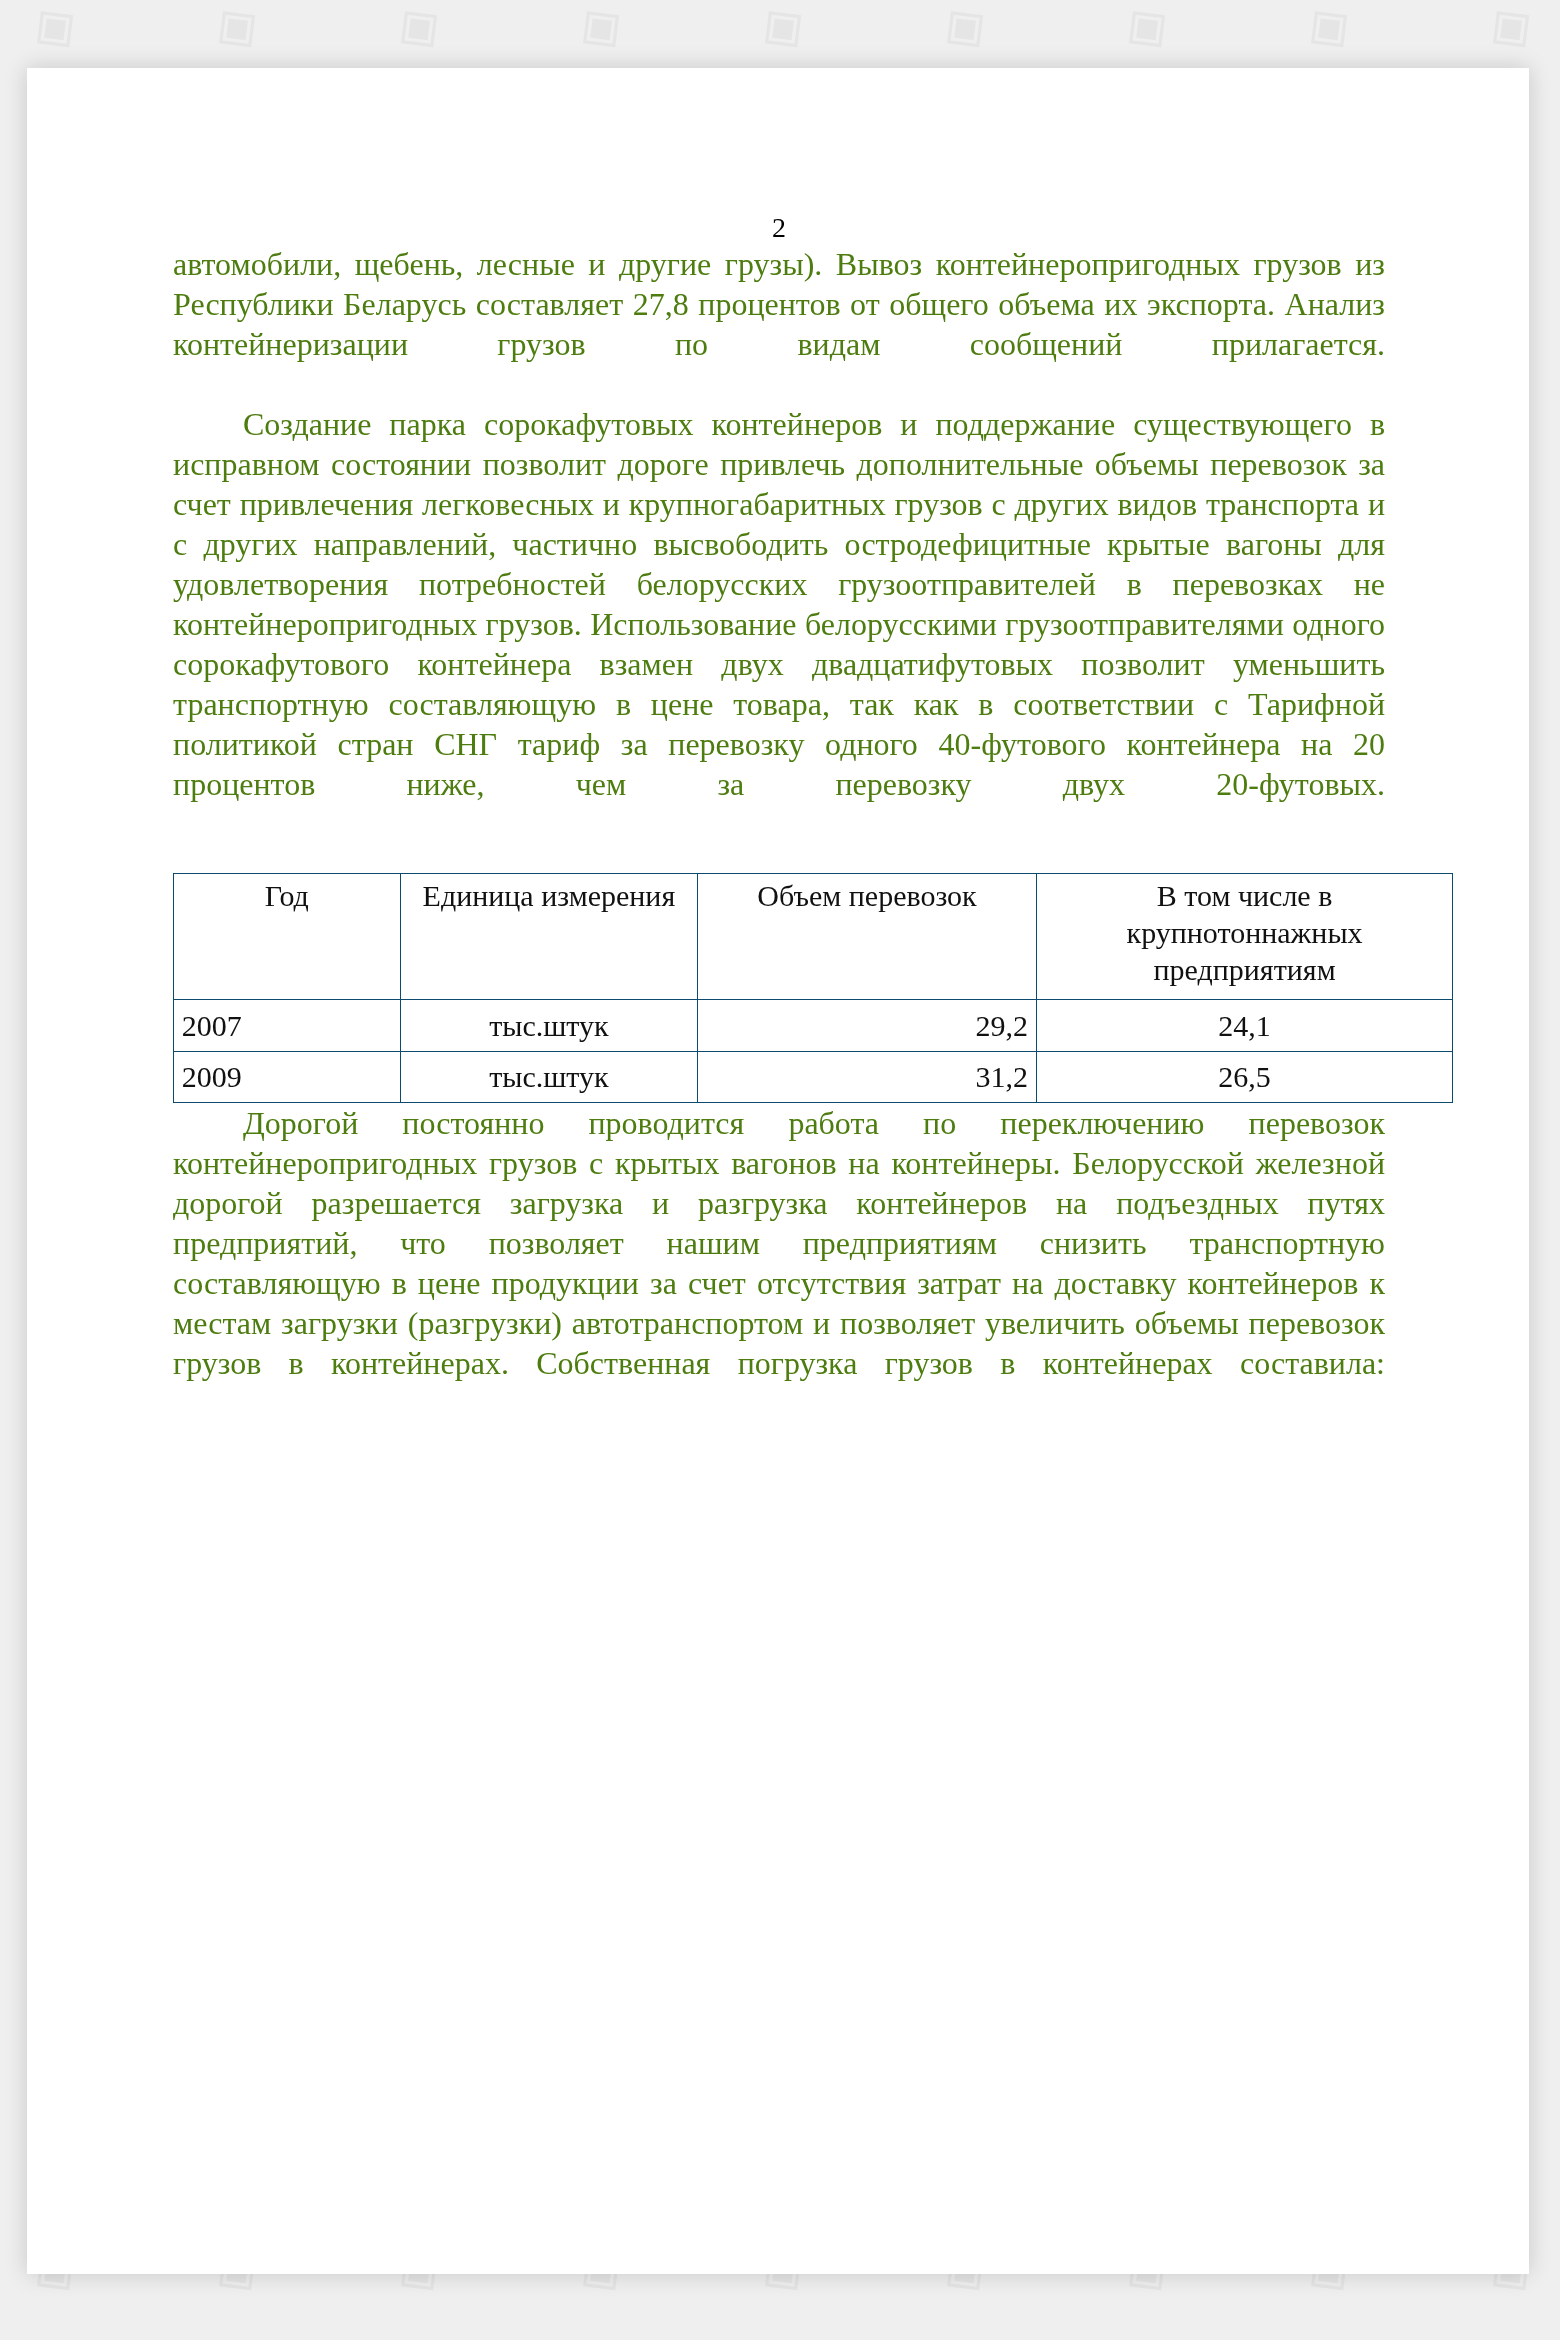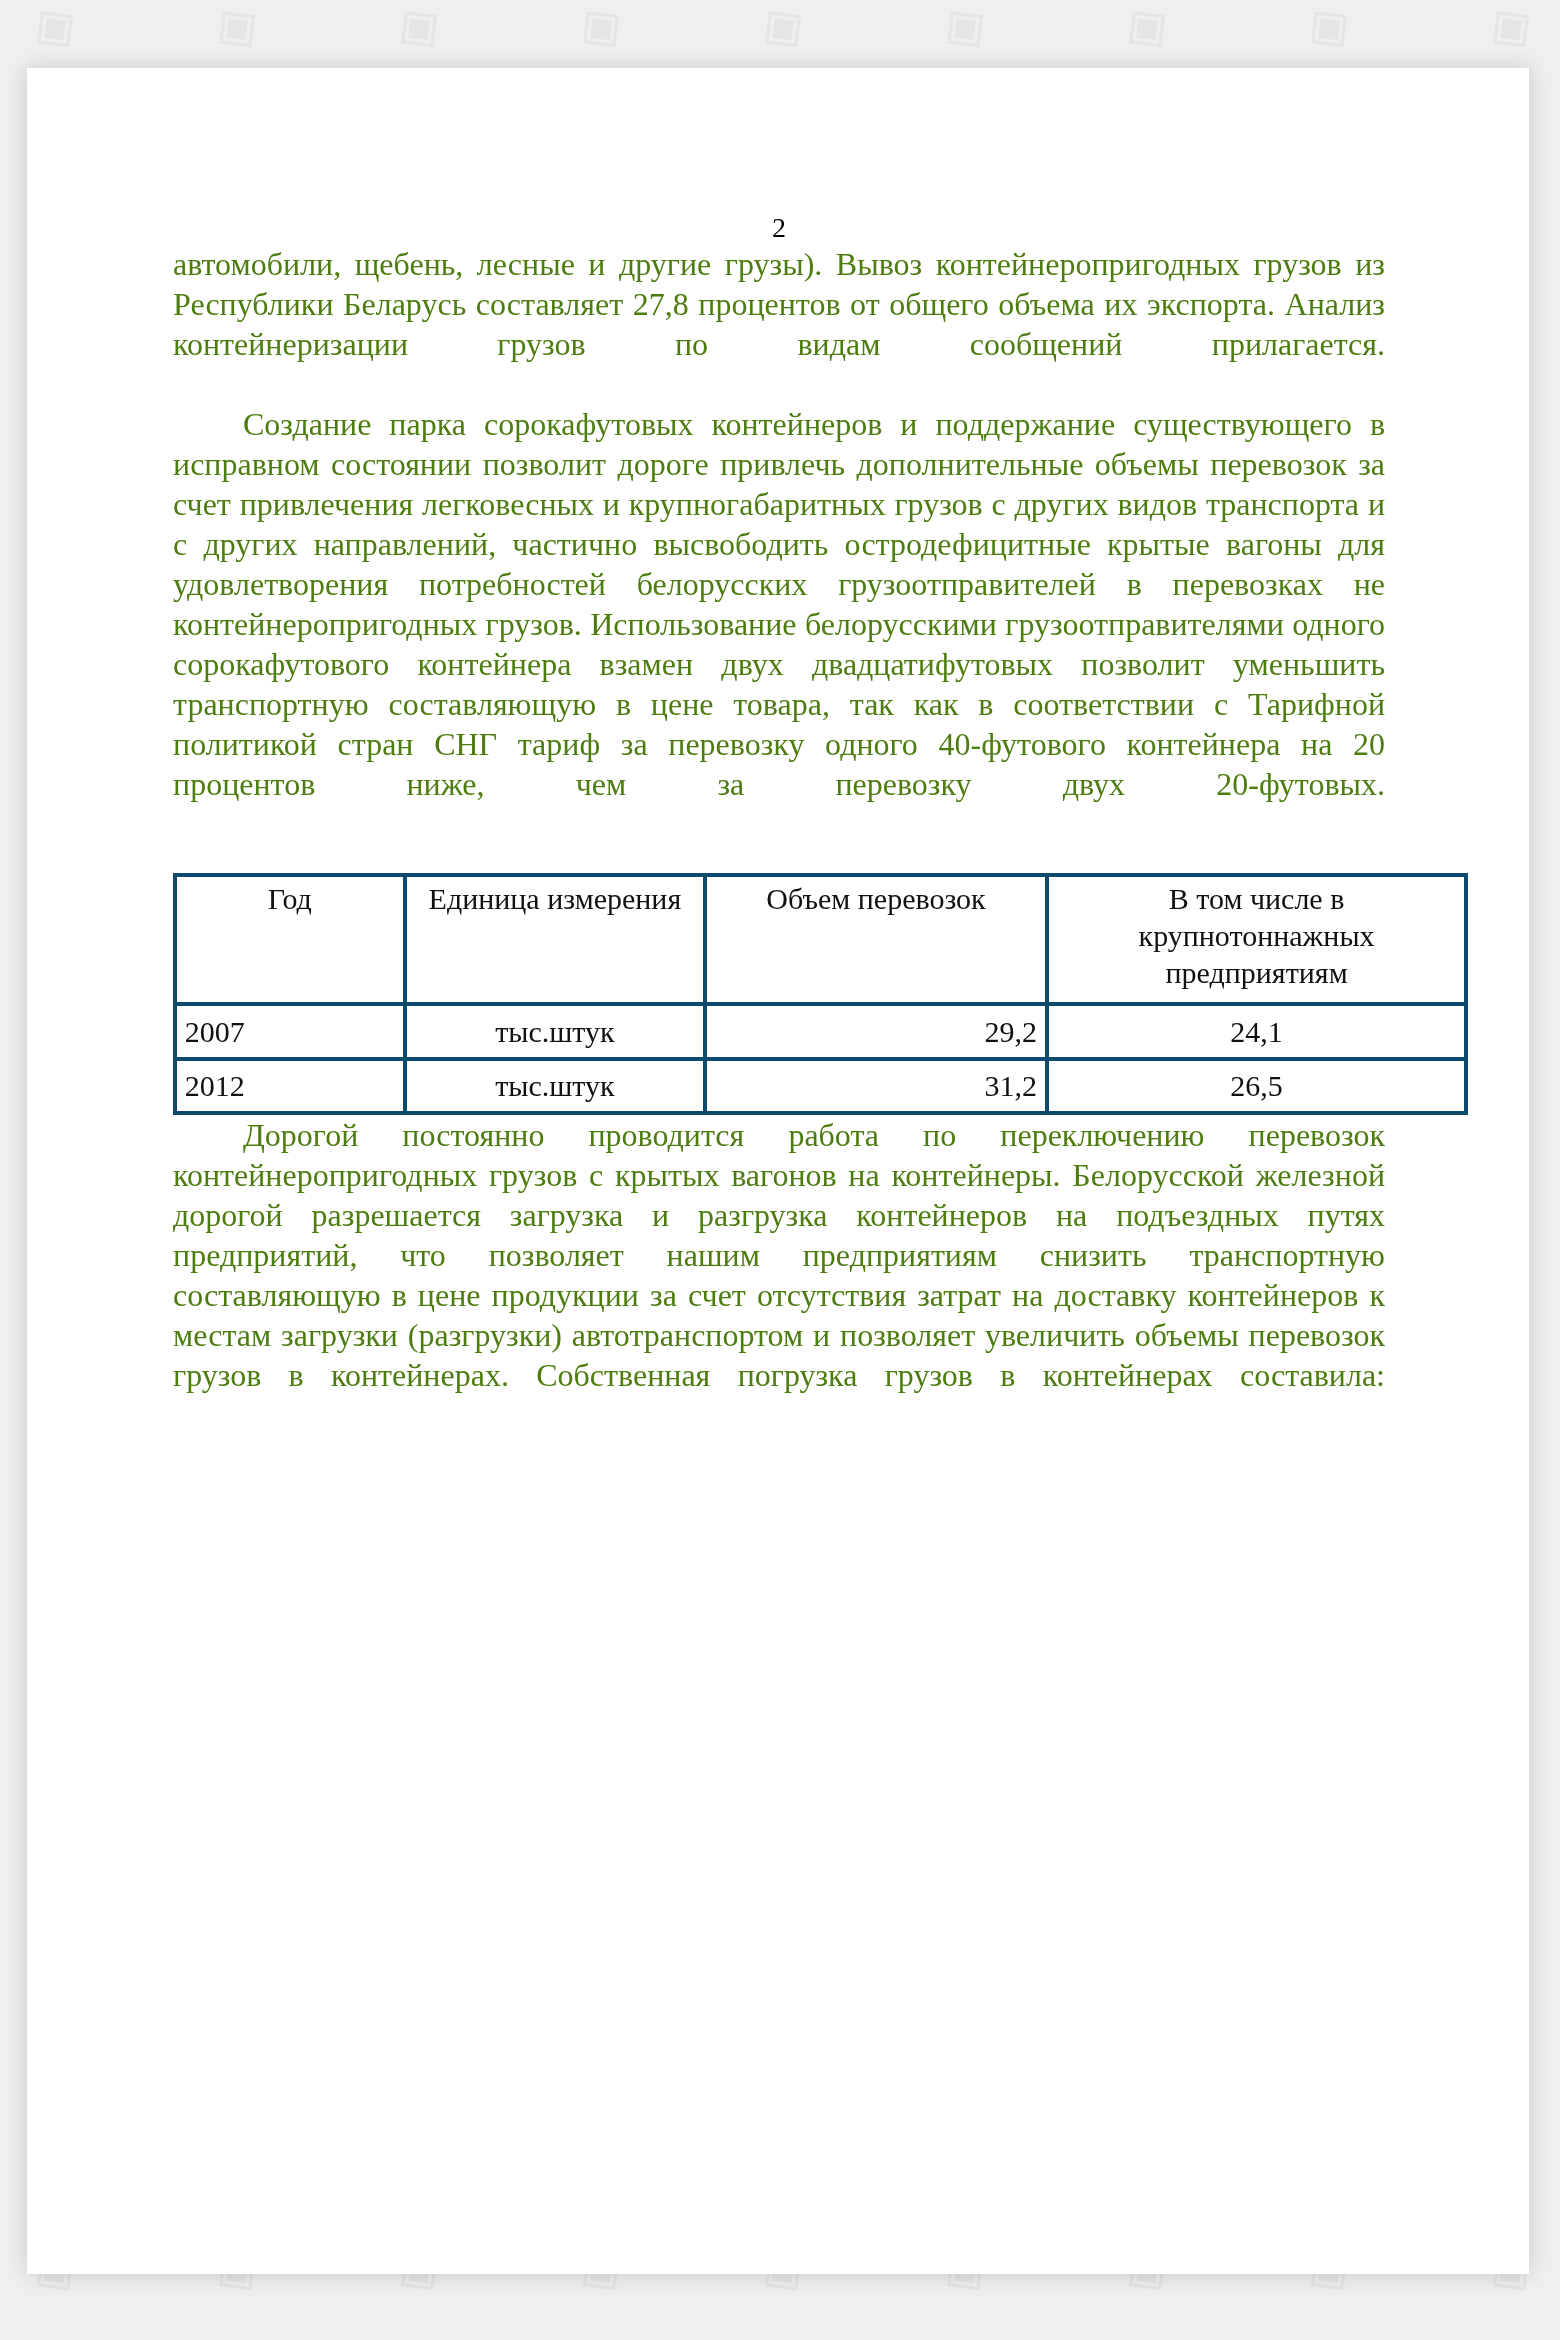--- a/index.html
+++ b/index.html
@@ -81,21 +81,21 @@
   p.body-par.nojust::after { content: none; }
 
   
   table.data-table {
     border-collapse: collapse;
     width: 1212px;
     margin-top: 29px;
     table-layout: fixed;
   }
   table.data-table td {
-    border: 4px solid #0c4a6e;
+    border: 1px solid #0c4a6e;
     font-size: 30px;
     line-height: 37px;
     color: #111;
     padding: 2.9px 7.8px;
   }
   table.data-table thead td {
     text-align: center;
     vertical-align: top;
     height: 119px;
   }
@@ -173,21 +173,21 @@
         </tr>
       </thead>
       <tbody>
         <tr>
           <td class="c-year">2007</td>
           <td class="c-unit">тыс.штук</td>
           <td class="c-vol">29,2</td>
           <td class="c-large">24,1</td>
         </tr>
         <tr>
-          <td class="c-year">2012</td>
+          <td class="c-year">2009</td>
           <td class="c-unit">тыс.штук</td>
           <td class="c-vol">31,2</td>
           <td class="c-large">26,5</td>
         </tr>
       </tbody>
     </table>
 
     <p class="body-par indent after-table">Дорогой постоянно проводится работа по переключению перевозок контейнеропригодных грузов с крытых вагонов на контейнеры. Белорусской железной дорогой разрешается загрузка и разгрузка контейнеров на подъездных путях предприятий, что позволяет нашим предприятиям снизить транспортную составляющую в цене продукции за счет отсутствия затрат на доставку контейнеров к местам загрузки (разгрузки) автотранспортом и позволяет увеличить объемы перевозок грузов в контейнерах. Собственная погрузка грузов в контейнерах составила:</p>
 
   </div>

